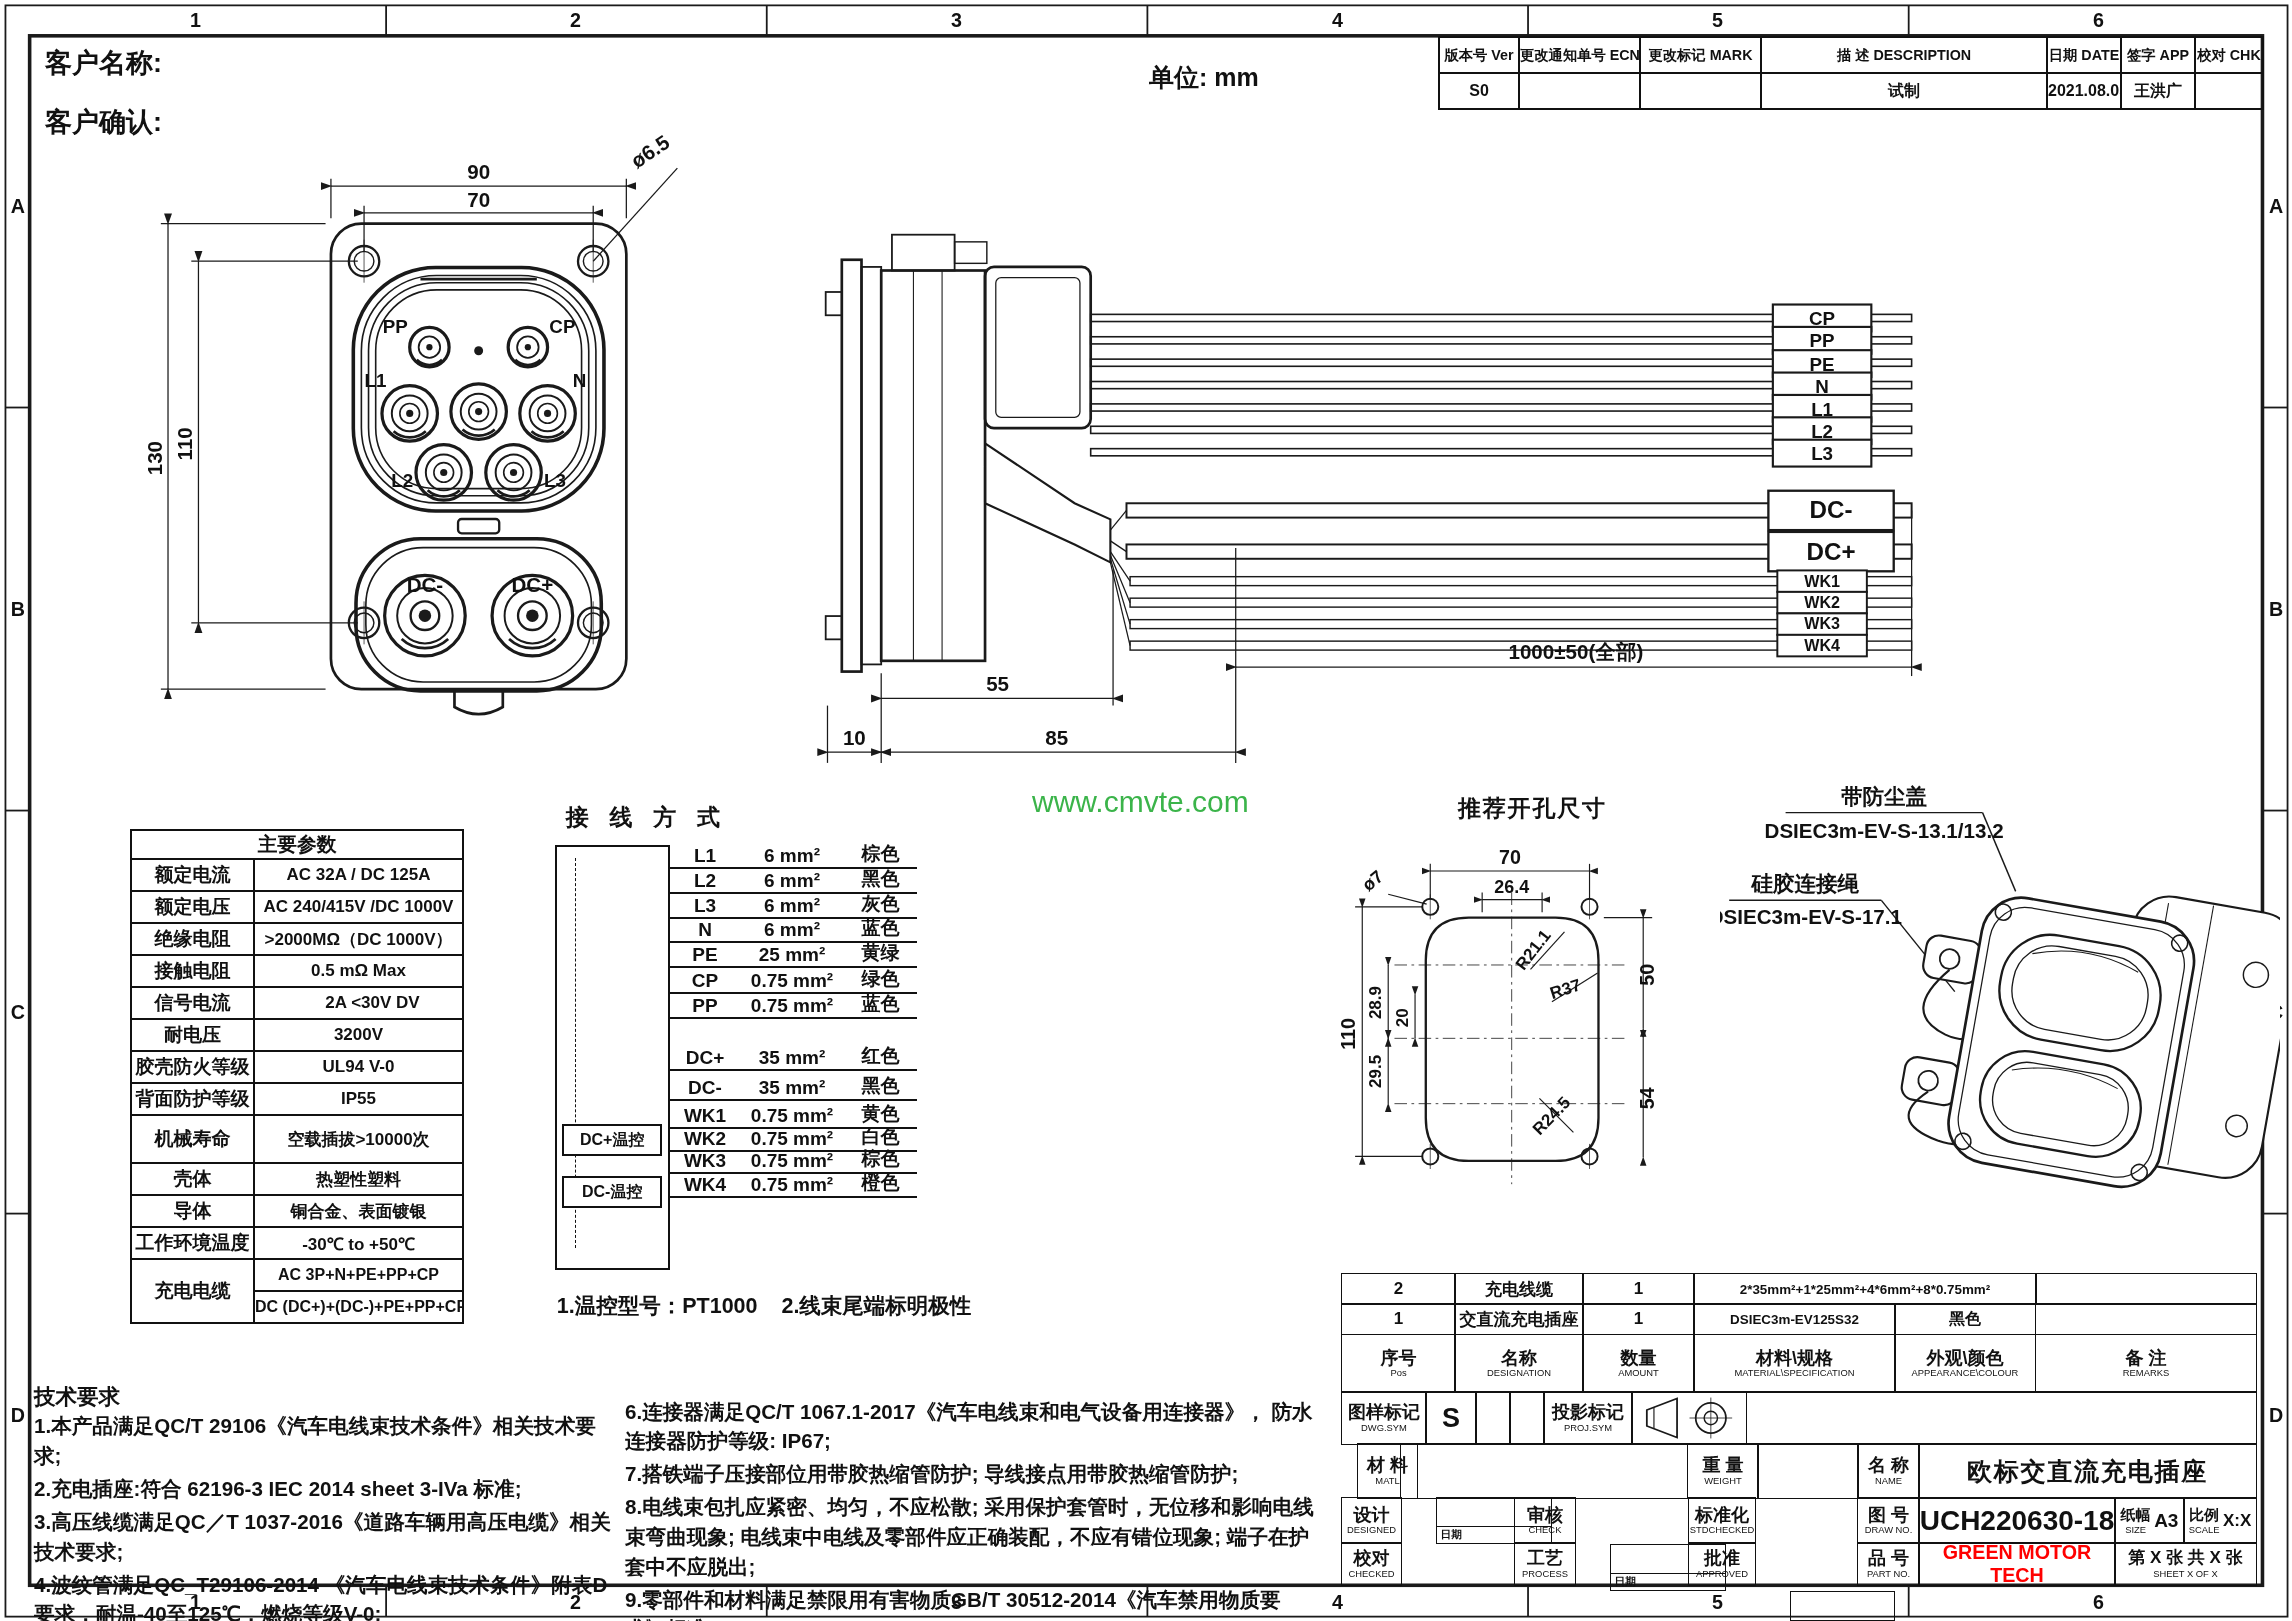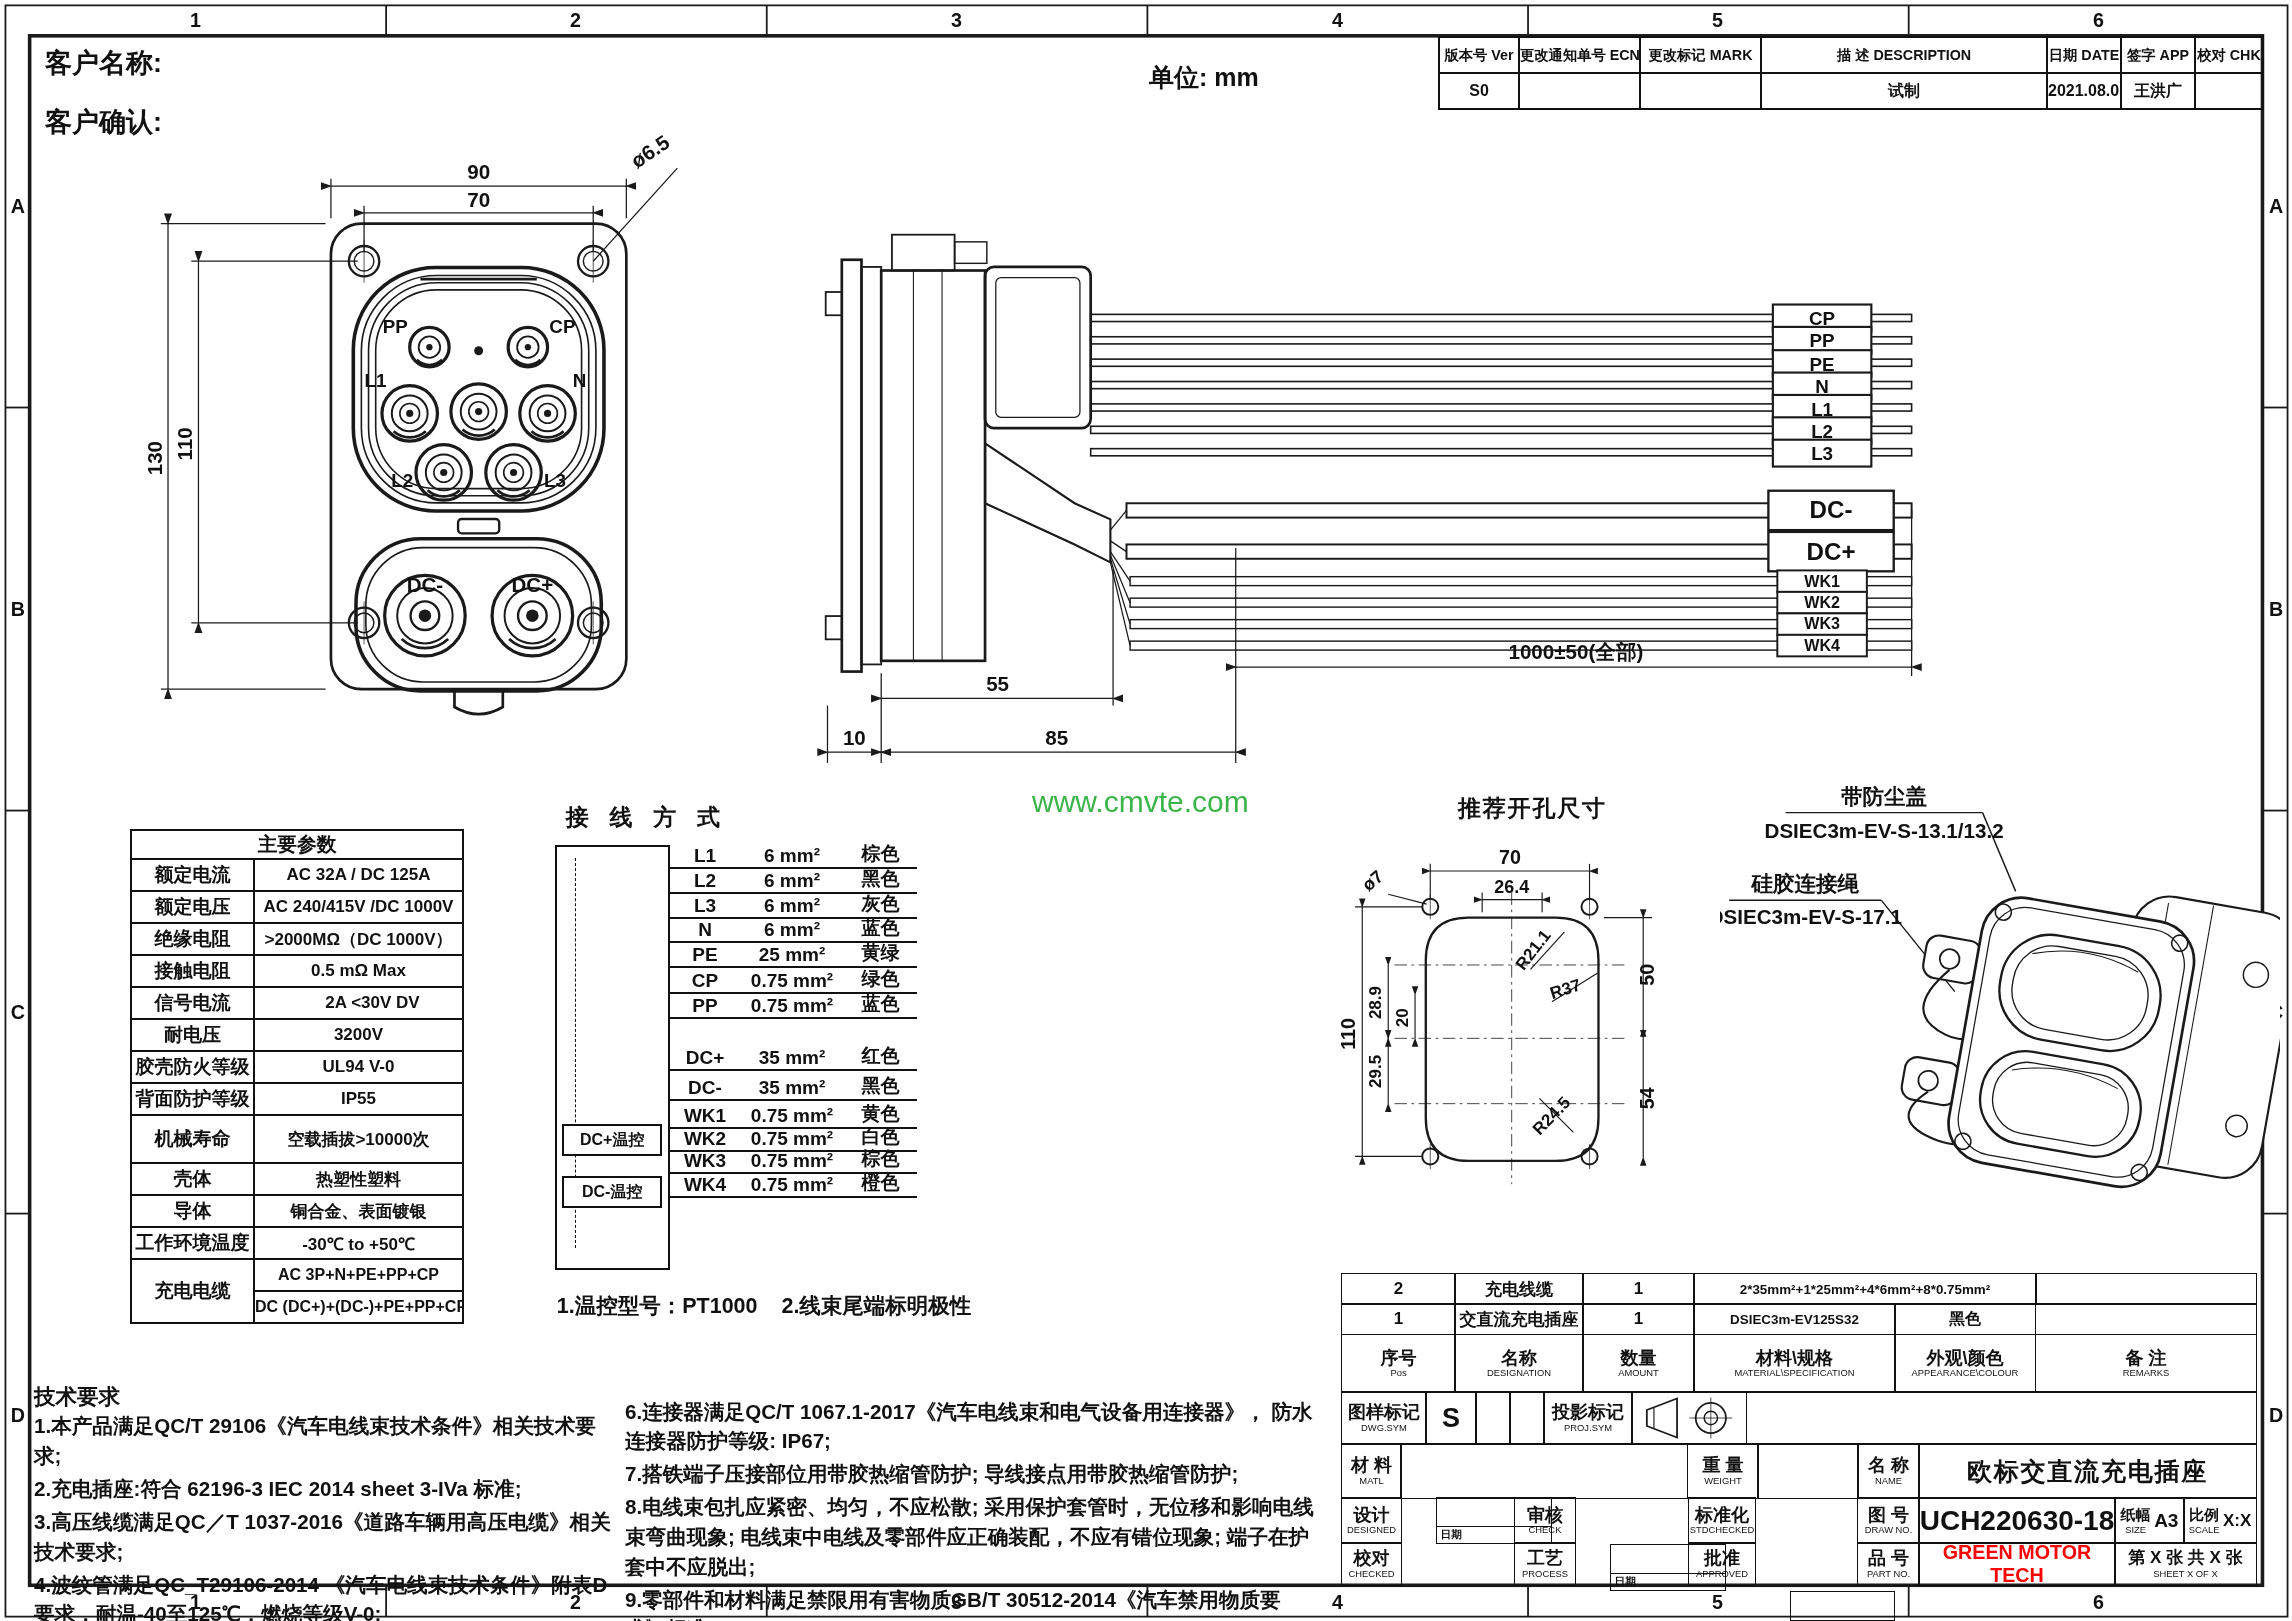--- a/index.html
+++ b/index.html
@@ -695,21 +695,21 @@
         <polygon points="12,18 46,5 46,49 12,36" stroke-width="2"></polygon>
         <line x1="20" y1="15" x2="20" y2="39" stroke-width="1.3"></line>
         <circle cx="84" cy="27" r="17" stroke-width="2"></circle>
           <circle cx="84" cy="27" r="7.5" stroke-width="1.6"></circle>
         <line x1="60" y1="27" x2="108" y2="27" stroke-width="0.9"></line>
           <line x1="84" y1="4" x2="84" y2="50" stroke-width="0.9"></line>
       </svg>
     </div>
     <div class="cell" style="left:405px;top:118px;width:511px;height:54px;"></div>
 
-    <div class="cell" style="left:0;top:170px;width:61px;height:56px;">
+    <div class="cell" style="left:16px;top:170px;width:61px;height:56px;">
         <span class="cn">材 料</span>
         <span class="en">MATL</span>
       </div>
     <div class="cell" style="left:59px;top:170px;width:288px;height:56px;"></div>
     <div class="cell" style="left:346px;top:170px;width:72px;height:56px;">
         <span class="cn">重 量</span>
         <span class="en">WEIGHT</span>
       </div>
     <div class="cell" style="left:416px;top:170px;width:102px;height:56px;"></div>
     <div class="cell" style="left:516px;top:170px;width:63px;height:56px;">

